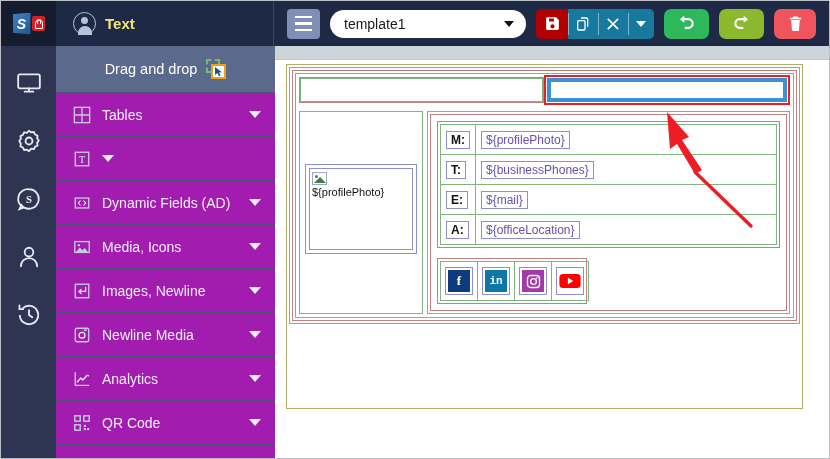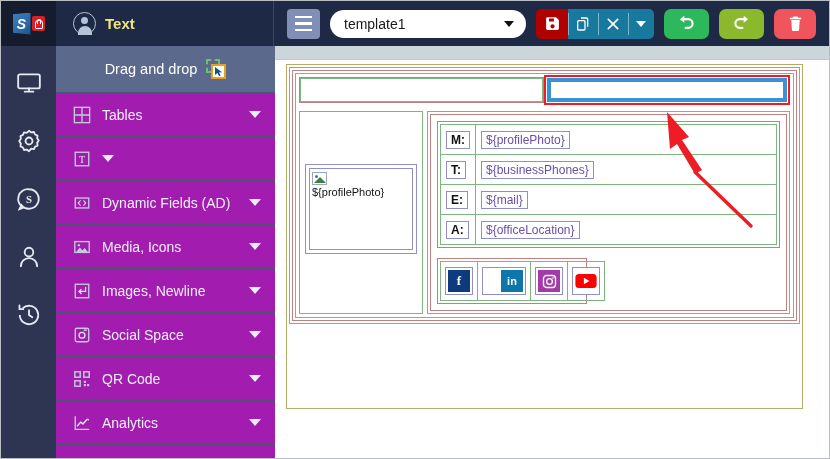--- a/index.html
+++ b/index.html
@@ -316,21 +316,21 @@
     padding: 2px;
     background: #ffffff;
   }
   .soc-sq {
     width: 22px; height: 22px;
     display: flex; align-items: center; justify-content: center;
     color: #ffffff; font-weight: bold; font-size: 13px;
     font-family: "Liberation Serif", serif;
   }
   .soc-fb { background: #0e3b7d; font-family: "Liberation Serif", serif; }
-  .soc-li { background: #0e76a8; font-size: 11px; font-family: Liberation Sans, sans-serif; margin-left: 16px; }
+  .soc-li { background: #0e76a8; font-size: 11px; font-family: Liberation Mono, monospace; }
   .soc-ig { background: #a33aa8; }
   .soc-yt { background: #ffffff; }
 
   
   .arrow-svg {
     position: absolute; left: 380px; top: 60px;
     width: 130px; height: 130px;
     pointer-events: none;
   }
 </style>
@@ -512,48 +512,48 @@
     </div>
 
     <div class="side-item">
       <span class="si-icon">
         <svg width="18" height="18" viewBox="0 0 20 20">
           <rect x="2.5" y="2.5" width="15" height="15" rx="2" fill="none" stroke="#c3cbdd" stroke-width="1.5"></rect>
           <circle cx="10" cy="10.3" r="3.3" fill="none" stroke="#e6eaf3" stroke-width="1.4"></circle>
           <path stroke="#e6eaf3" stroke-width="1.4" stroke-linecap="round" d="M12.6 4.6h2.2"></path>
         </svg>
       </span>
-      <span class="si-label">Social Space</span>
+      <span class="si-label">Newline Media</span>
+      <span class="si-caret"></span>
+    </div>
+
+    <div class="side-item">
+      <span class="si-icon">
+        <svg width="18" height="18" viewBox="0 0 20 20">
+          <path stroke="#c3cbdd" stroke-width="1.5" fill="none" stroke-linecap="round" d="M2.5 3v14h15"></path>
+          <path stroke="#e6eaf3" stroke-width="1.6" fill="none" stroke-linecap="round" stroke-linejoin="round" d="M5 13l3.5-4 2.5 2 4.5-5"></path>
+          <path fill="#e6eaf3" d="M15.5 5.2l2.2.3-.3 2.2z"></path>
+        </svg>
+      </span>
+      <span class="si-label">Analytics</span>
       <span class="si-caret"></span>
     </div>
 
     <div class="side-item">
       <span class="si-icon">
         <svg width="18" height="18" viewBox="0 0 20 20">
           <rect x="2" y="2" width="6" height="6" fill="none" stroke="#c3cbdd" stroke-width="1.6"></rect>
           <rect x="12" y="2" width="6" height="6" fill="none" stroke="#c3cbdd" stroke-width="1.6"></rect>
           <rect x="2" y="12" width="6" height="6" fill="none" stroke="#c3cbdd" stroke-width="1.6"></rect>
           <rect x="12" y="12" width="2.4" height="2.4" fill="#c3cbdd"></rect>
           <rect x="15.6" y="15.6" width="2.4" height="2.4" fill="#c3cbdd"></rect>
           <rect x="12" y="15.6" width="2.4" height="2.4" fill="#c3cbdd"></rect>
         </svg>
       </span>
       <span class="si-label">QR Code</span>
-      <span class="si-caret"></span>
-    </div>
-
-    <div class="side-item">
-      <span class="si-icon">
-        <svg width="18" height="18" viewBox="0 0 20 20">
-          <path stroke="#c3cbdd" stroke-width="1.5" fill="none" stroke-linecap="round" d="M2.5 3v14h15"></path>
-          <path stroke="#e6eaf3" stroke-width="1.6" fill="none" stroke-linecap="round" stroke-linejoin="round" d="M5 13l3.5-4 2.5 2 4.5-5"></path>
-          <path fill="#e6eaf3" d="M15.5 5.2l2.2.3-.3 2.2z"></path>
-        </svg>
-      </span>
-      <span class="si-label">Analytics</span>
       <span class="si-caret"></span>
     </div>
   </div>
 
   <div class="canvas-wrap">
     <div class="canvas-strip"></div>
 
     <div class="doc">
       <div class="t-green pad2">
         <div class="t-rose pad2">

